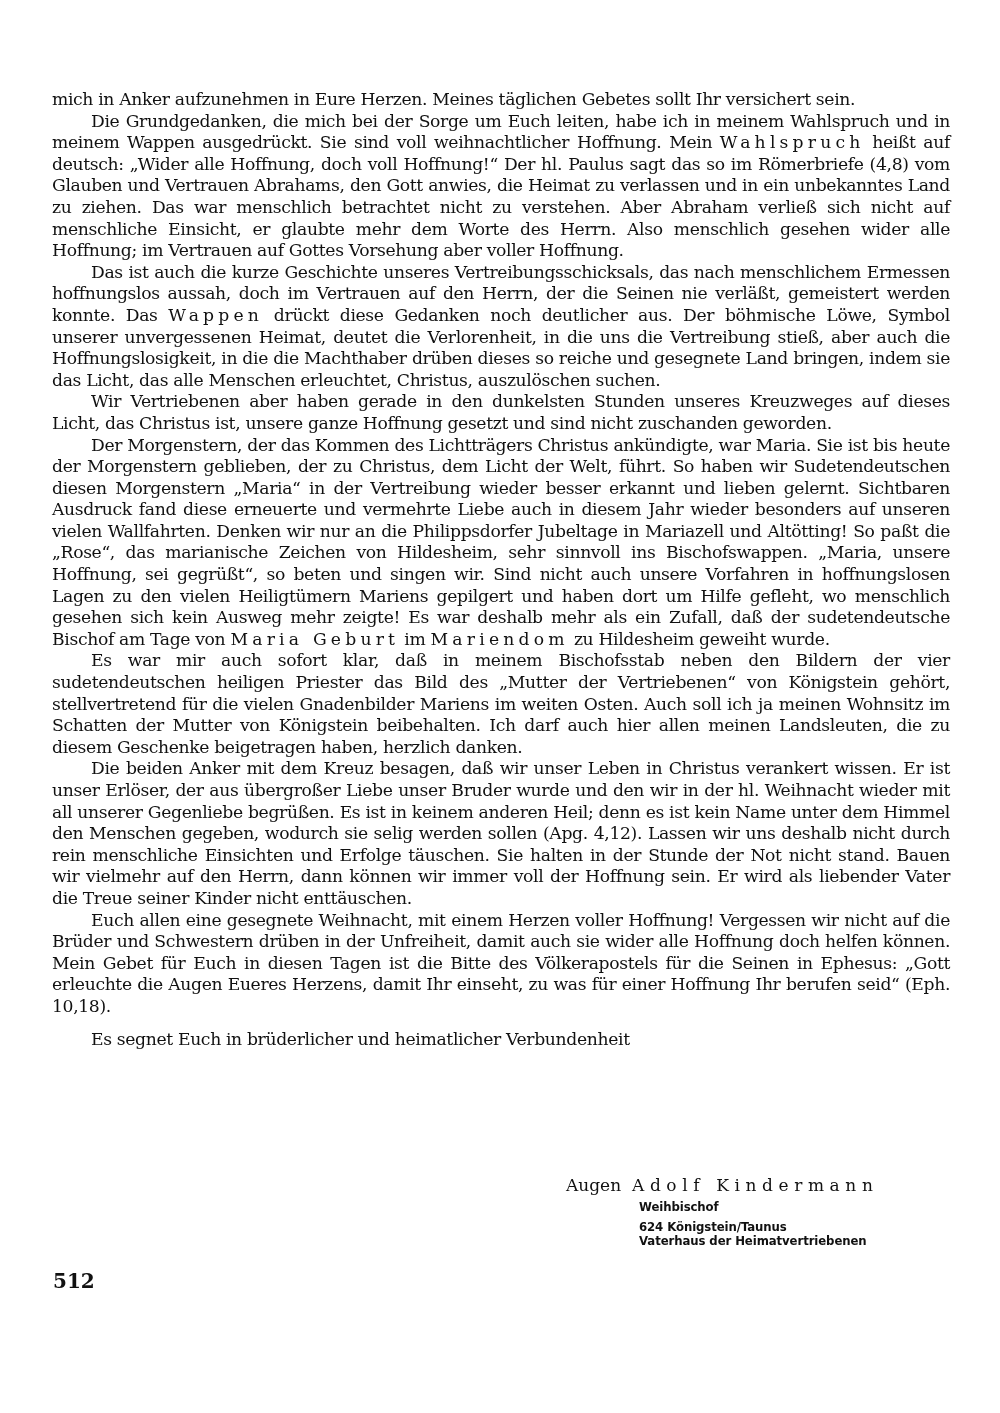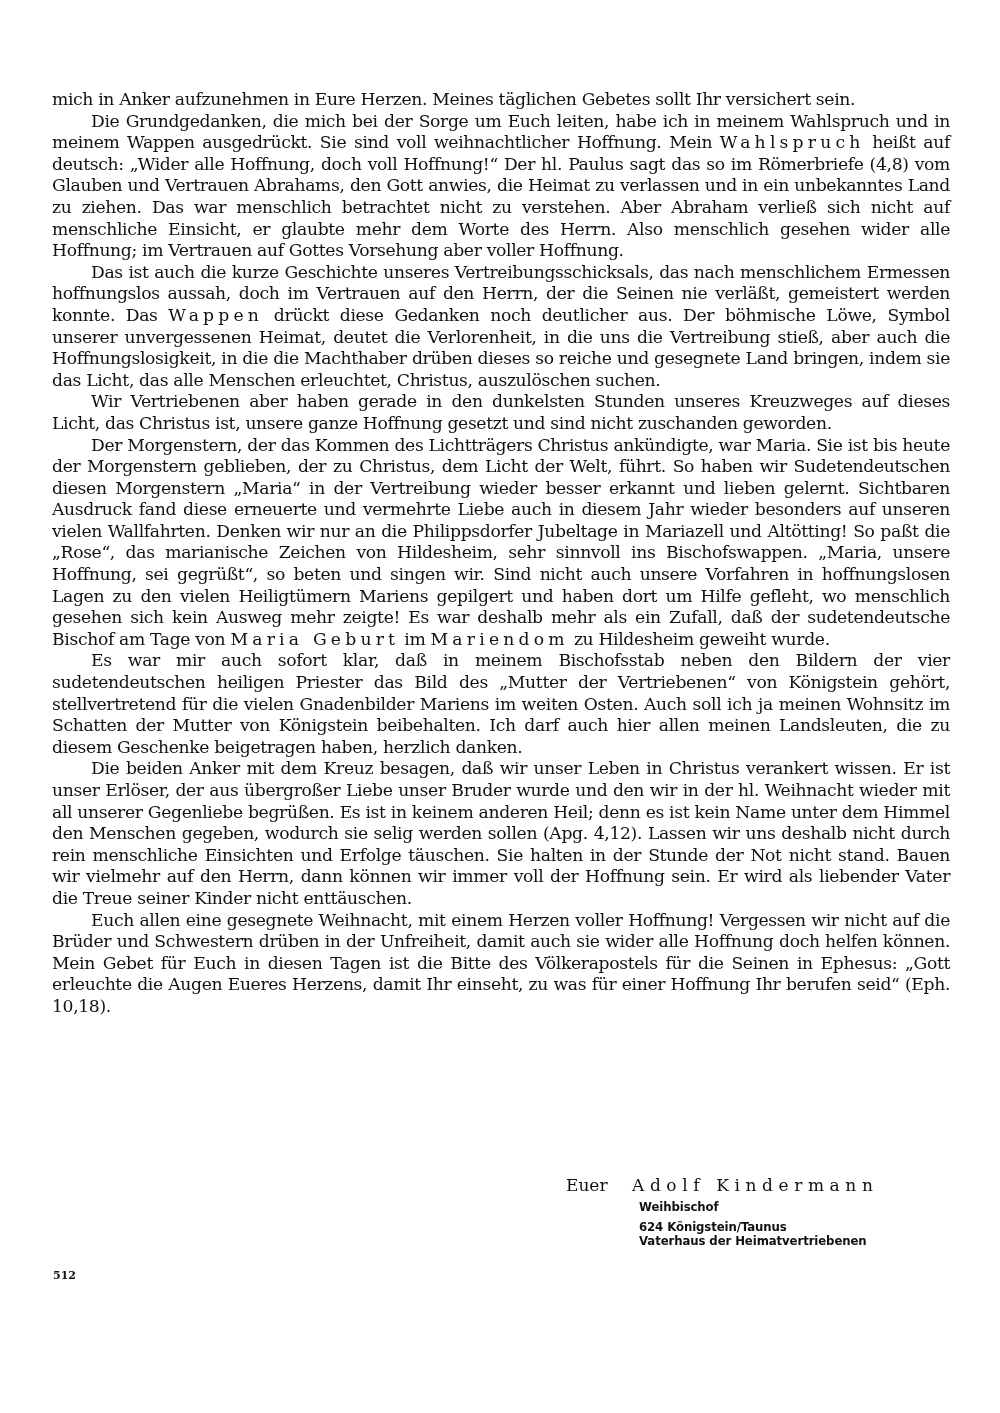--- a/index.html
+++ b/index.html
@@ -46,41 +46,42 @@
     transform-origin: left top;
   }
   .sig-details div { white-space: nowrap; }
   .sig-details .title-line { margin-bottom: 6px; }
   .page-number {
     position: absolute;
     left: 53px;
     top: 1269px;
     font-family: "DejaVu Serif", "Liberation Serif", serif;
     font-weight: bold;
-    font-size: 11px;
+    font-size: 20px;
     color: #111111;
   }
 </style>
 </head>
 <body>
 
 <div class="page">
   <p class="para first"><span>mich in Anker aufzunehmen in Eure Herzen. Meines täglichen Gebetes sollt Ihr versichert sein.</span></p>
   <p class="para"><span>Die Grundgedanken, die mich bei der Sorge um Euch leiten, habe ich in meinem Wahlspruch und in meinem Wappen ausgedrückt. Sie sind voll weihnachtlicher Hoffnung. Mein </span><span class="spaced">Wahlspruch</span><span> heißt auf deutsch: „Wider alle Hoffnung, doch voll Hoffnung!“ Der hl. Paulus sagt das so im Römerbriefe (4,8) vom Glauben und Vertrauen Abrahams, den Gott anwies, die Heimat zu verlassen und in ein unbekanntes Land zu ziehen. Das war menschlich betrachtet nicht zu verstehen. Aber Abraham verließ sich nicht auf menschliche Einsicht, er glaubte mehr dem Worte des Herrn. Also menschlich gesehen wider alle Hoffnung; im Vertrauen auf Gottes Vorsehung aber voller Hoffnung.</span></p>
   <p class="para"><span>Das ist auch die kurze Geschichte unseres Vertreibungsschicksals, das nach mensch­lichem Ermessen hoffnungslos aussah, doch im Vertrauen auf den Herrn, der die Seinen nie verläßt, gemeistert werden konnte. Das </span><span class="spaced">Wappen</span><span> drückt diese Gedanken noch deut­licher aus. Der böhmische Löwe, Symbol unserer unvergessenen Heimat, deutet die Ver­lorenheit, in die uns die Vertreibung stieß, aber auch die Hoffnungslosigkeit, in die die Machthaber drüben dieses so reiche und gesegnete Land bringen, indem sie das Licht, das alle Menschen erleuchtet, Christus, auszulöschen suchen.</span></p>
   <p class="para"><span>Wir Vertriebenen aber haben gerade in den dunkelsten Stunden unseres Kreuzweges auf dieses Licht, das Christus ist, unsere ganze Hoffnung gesetzt und sind nicht zuschan­den geworden.</span></p>
   <p class="para"><span>Der Morgenstern, der das Kommen des Lichtträgers Christus ankündigte, war Maria. Sie ist bis heute der Morgenstern geblieben, der zu Christus, dem Licht der Welt, führt. So haben wir Sudetendeutschen diesen Morgenstern „Maria“ in der Vertreibung wieder besser erkannt und lieben gelernt. Sichtbaren Ausdruck fand diese erneuerte und ver­mehrte Liebe auch in diesem Jahr wieder besonders auf unseren vielen Wallfahrten. Denken wir nur an die Philippsdorfer Jubeltage in Mariazell und Altötting! So paßt die „Rose“, das marianische Zeichen von Hildesheim, sehr sinnvoll ins Bischofswappen. „Maria, unsere Hoffnung, sei gegrüßt“, so beten und singen wir. Sind nicht auch unsere Vorfahren in hoffnungslosen Lagen zu den vielen Heiligtümern Mariens gepilgert und haben dort um Hilfe gefleht, wo menschlich gesehen sich kein Ausweg mehr zeigte! Es war deshalb mehr als ein Zufall, daß der sudetendeutsche Bischof am Tage von </span><span class="spaced">Maria Geburt</span><span> im </span><span class="spaced">Mariendom</span><span> zu Hildesheim geweiht wurde.</span></p>
   <p class="para"><span>Es war mir auch sofort klar, daß in meinem Bischofsstab neben den Bildern der vier sudetendeutschen heiligen Priester das Bild des „Mutter der Vertriebenen“ von König­stein gehört, stellvertretend für die vielen Gnadenbilder Mariens im weiten Osten. Auch soll ich ja meinen Wohnsitz im Schatten der Mutter von Königstein beibehalten. Ich darf auch hier allen meinen Landsleuten, die zu diesem Geschenke beigetragen haben, herz­lich danken.</span></p>
   <p class="para"><span>Die beiden Anker mit dem Kreuz besagen, daß wir unser Leben in Christus ver­ankert wissen. Er ist unser Erlöser, der aus übergroßer Liebe unser Bruder wurde und den wir in der hl. Weihnacht wieder mit all unserer Gegenliebe begrüßen. Es ist in kei­nem anderen Heil; denn es ist kein Name unter dem Himmel den Menschen gegeben, wo­durch sie selig werden sollen (Apg. 4,12). Lassen wir uns deshalb nicht durch rein mensch­liche Einsichten und Erfolge täuschen. Sie halten in der Stunde der Not nicht stand. Bauen wir vielmehr auf den Herrn, dann können wir immer voll der Hoffnung sein. Er wird als liebender Vater die Treue seiner Kinder nicht enttäuschen.</span></p>
   <p class="para"><span>Euch allen eine gesegnete Weihnacht, mit einem Herzen voller Hoffnung! Vergessen wir nicht auf die Brüder und Schwestern drüben in der Unfreiheit, damit auch sie wider alle Hoffnung doch helfen können. Mein Gebet für Euch in diesen Tagen ist die Bitte des Völkerapostels für die Seinen in Ephesus: „Gott erleuchte die Augen Eueres Herzens, damit Ihr einseht, zu was für einer Hoffnung Ihr berufen seid“ (Eph. 10,18).</span></p>
+  <p class="para closing">Es segnet Euch in brüderlicher und heimatlicher Verbundenheit</p>
 </div>
 
 <div class="signature-block">
   <div class="sig-line">
-    <span class="sig-greeting">Euer</span><span class="sig-name">Adolf Kindermann</span>
+    <span class="sig-greeting">Augen</span><span class="sig-name">Adolf Kindermann</span>
   </div>
   <div class="sig-details">
     <div class="title-line">Weihbischof</div>
     <div>624 Königstein/Taunus</div>
     <div>Vaterhaus der Heimatvertriebenen</div>
   </div>
 </div>
 
 <div class="page-number">512</div>
 

